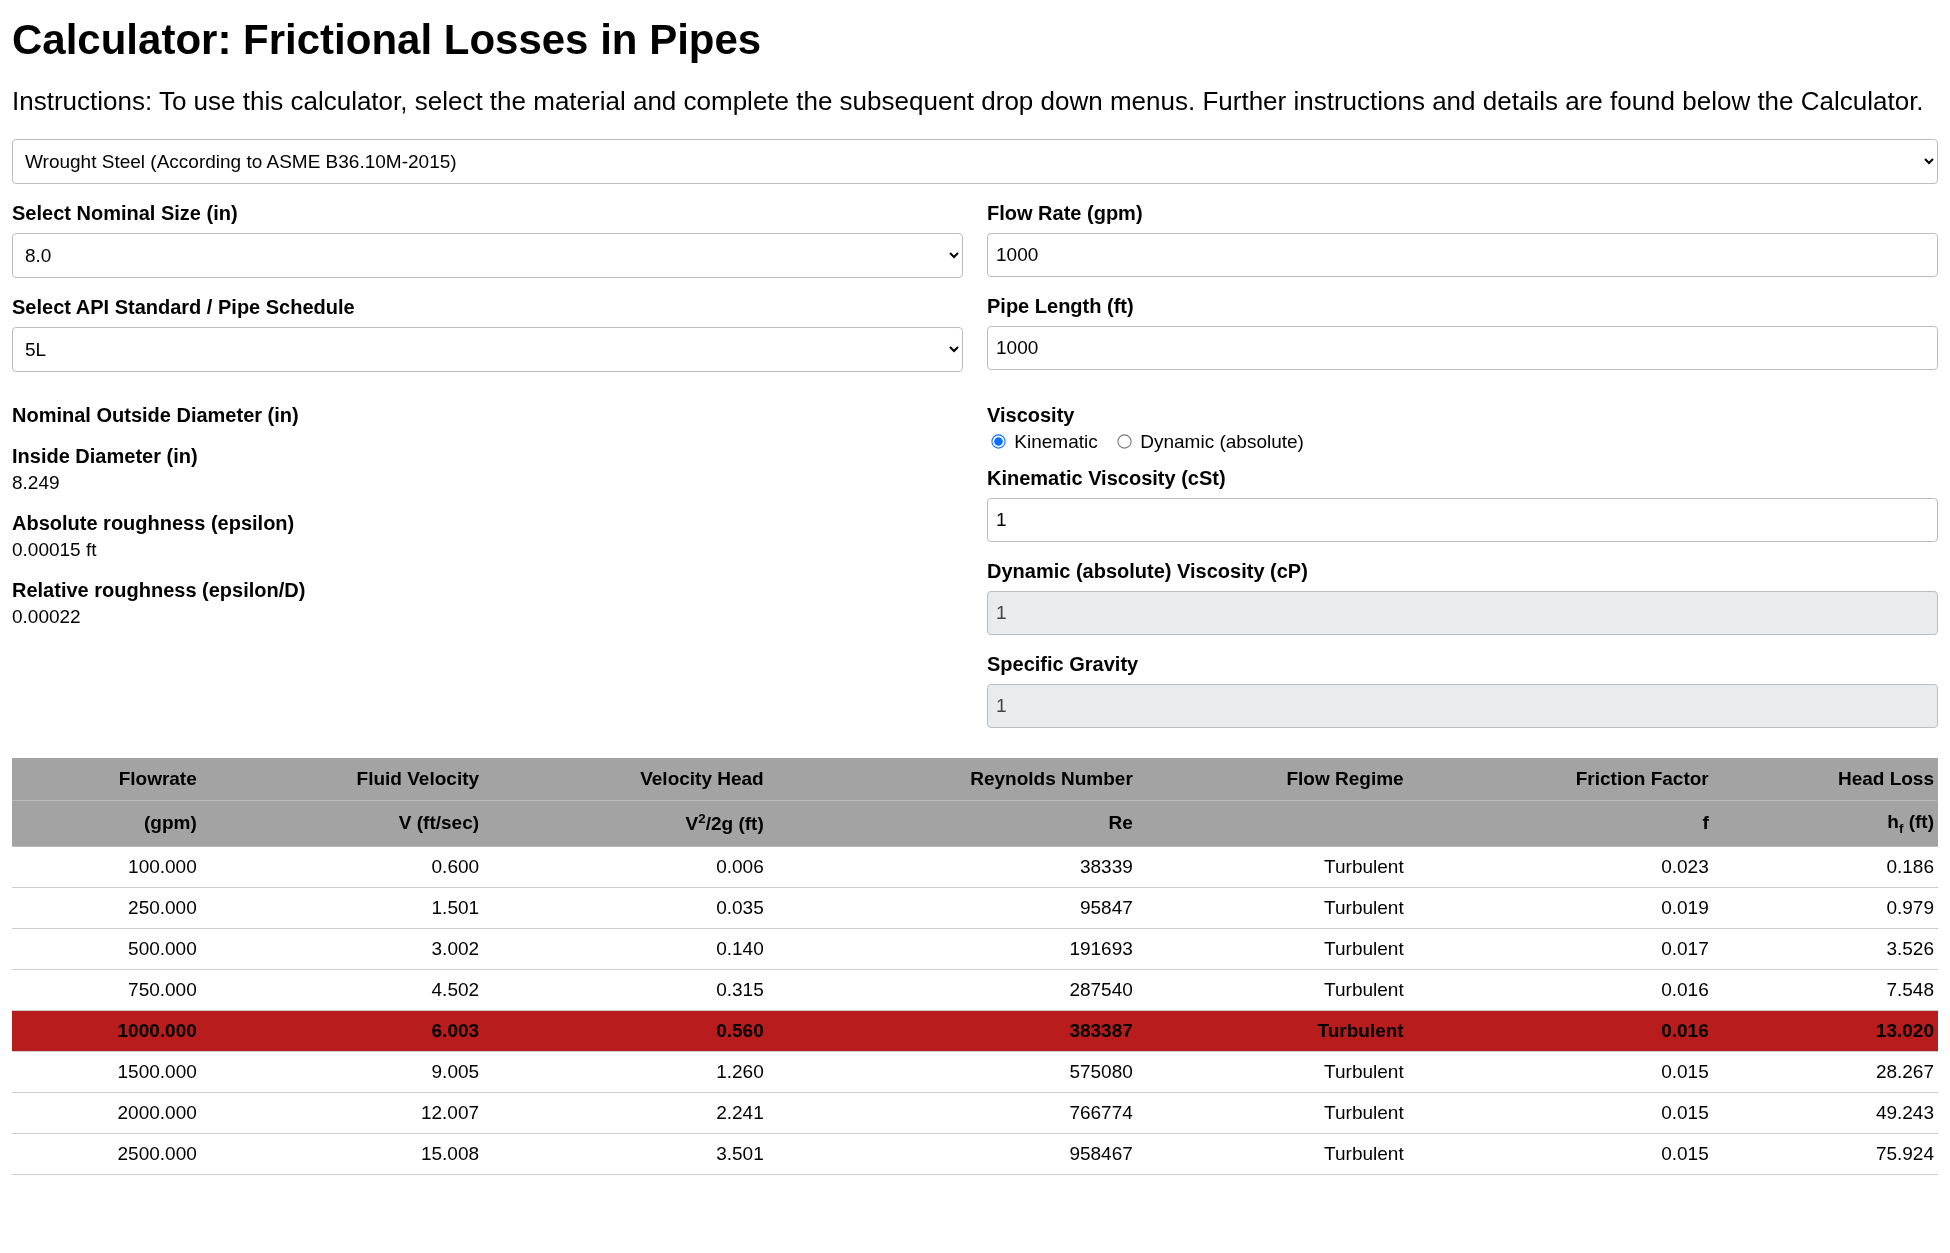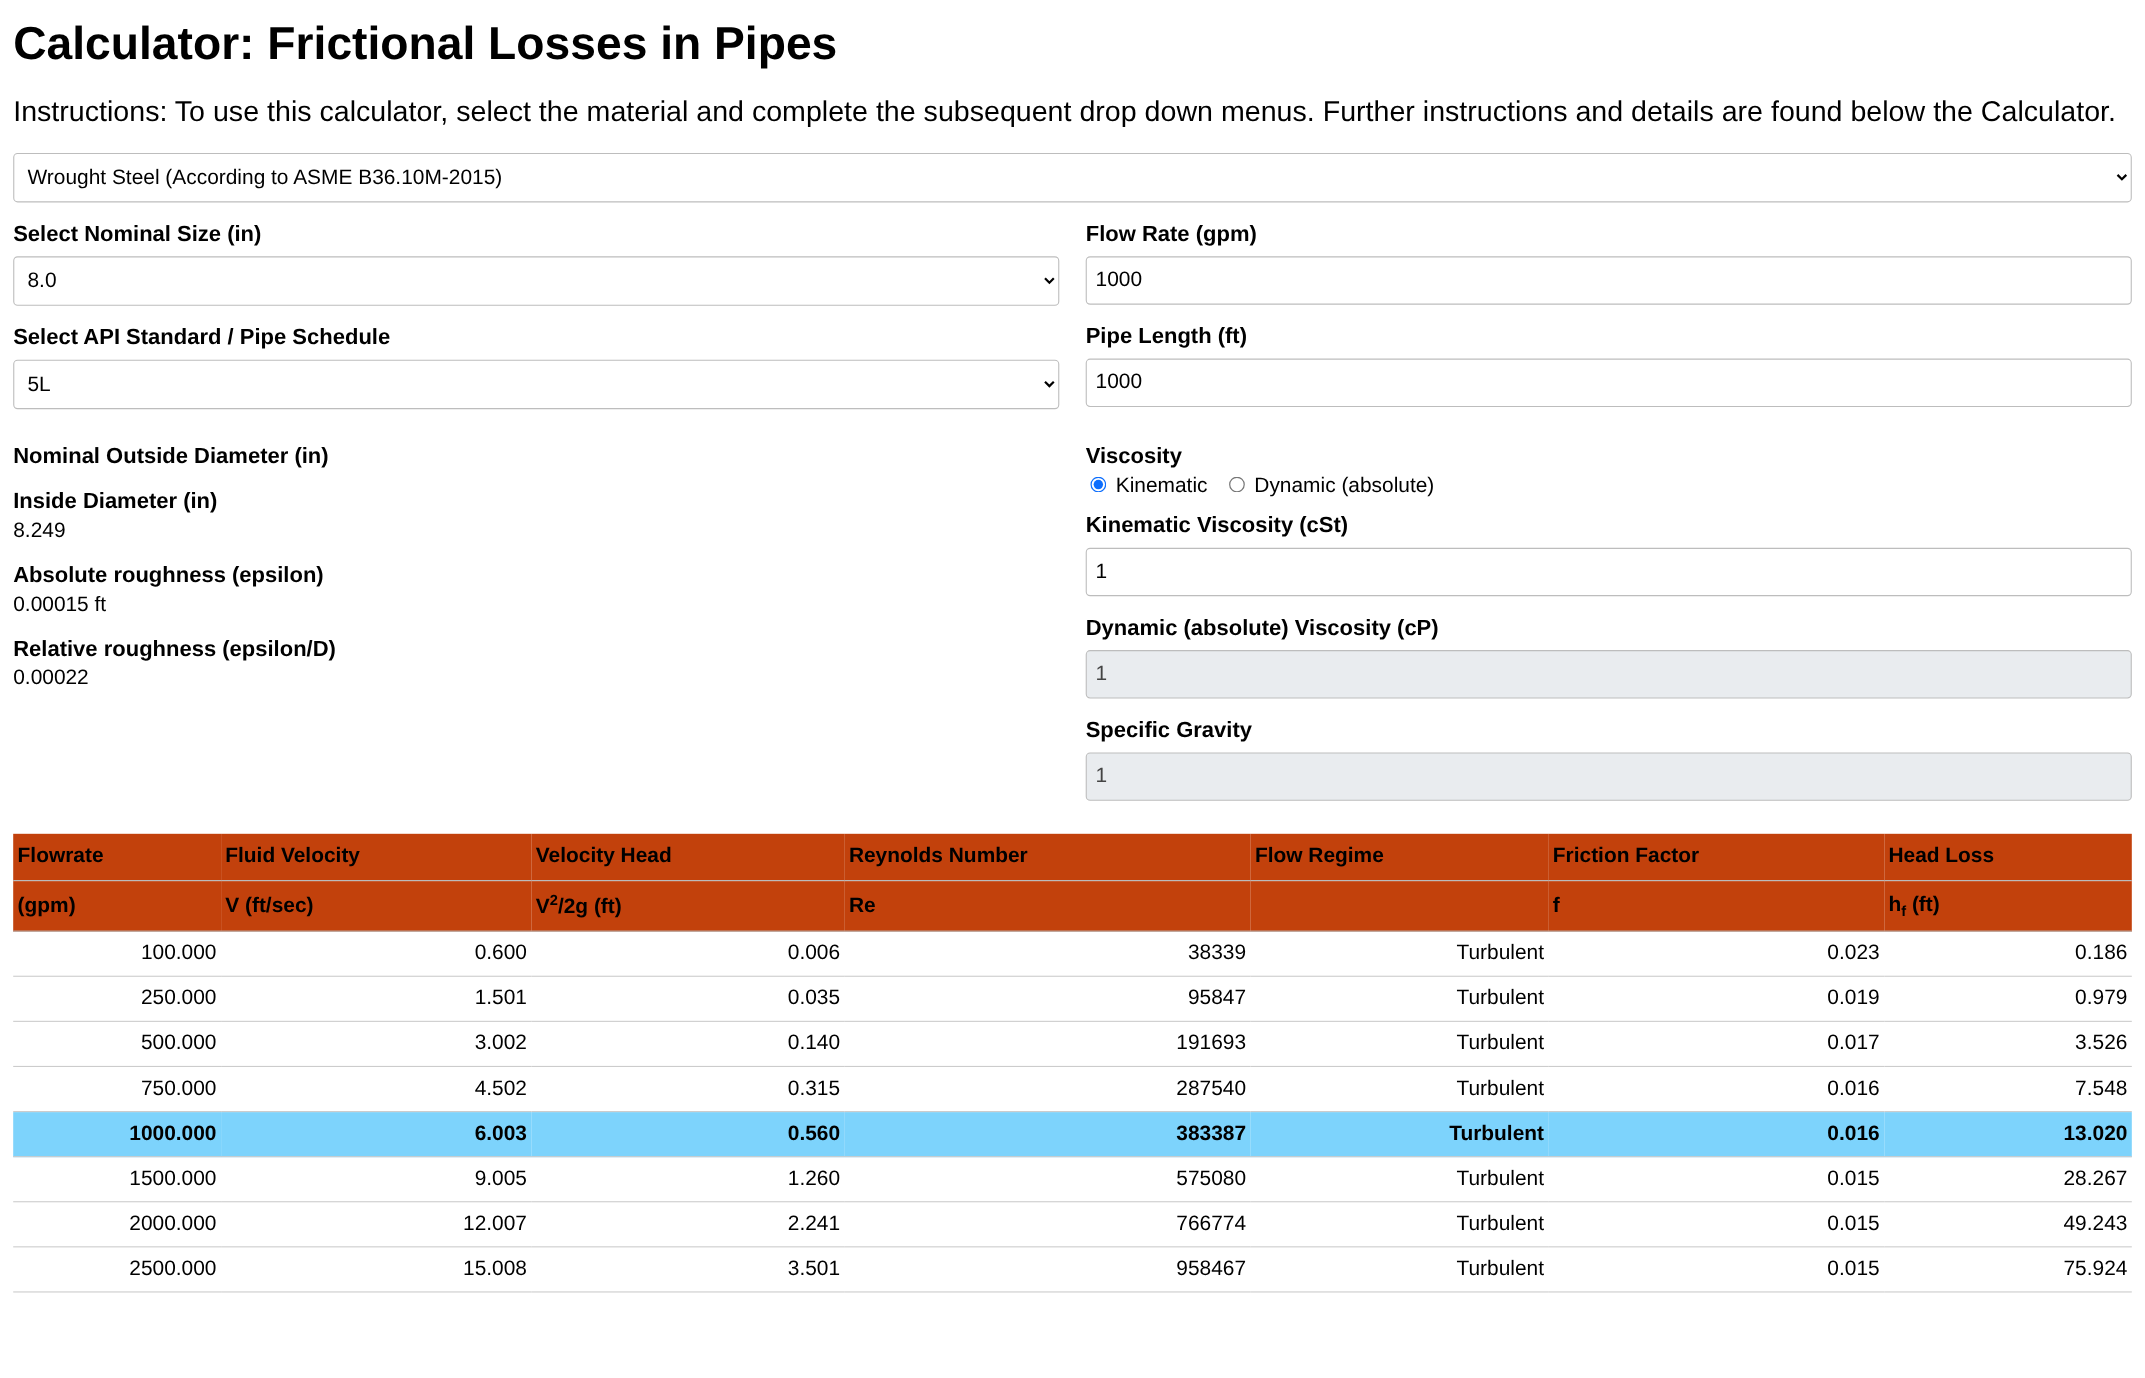--- a/index.html
+++ b/index.html
@@ -32,35 +32,35 @@
   .radio-group label { font-size: 19px; margin-right: 10px; }
   .radio-group input { margin-right: 4px; accent-color: #0d6efd; transform: scale(1.1); }
   table.results {
     width: 100%;
     border-collapse: collapse;
     margin-top: 12px;
     font-size: 19px;
   }
   table.results thead th {
     font-weight: 700;
-    text-align: left;
+    text-align: right;
     padding: 10px 4px;
     border-bottom: 1px solid #bbb;
-    background: #c2410c;
+    background: #a3a3a3;
   }
   table.results thead tr.sub th {
     font-weight: 700;
     border-bottom: 1px solid #bbb;
   }
   table.results tbody td {
     text-align: right;
     padding: 9px 4px;
     border-bottom: 1px solid #ccc;
   }
-  table.results tr.hl td { background: #7dd3fc; font-weight: 700; }
+  table.results tr.hl td { background: #b91c1c; font-weight: 700; }
   sup { font-size: 0.7em; }
   sub { font-size: 0.7em; }
 </style>
 </head>
 <body>
 
 <h1>Calculator: Frictional Losses in Pipes</h1>
 <div class="instructions">Instructions: To use this calculator, select the material and complete the subsequent drop down menus. Further instructions and details are found below the Calculator.</div>
 
 <div class="field">

